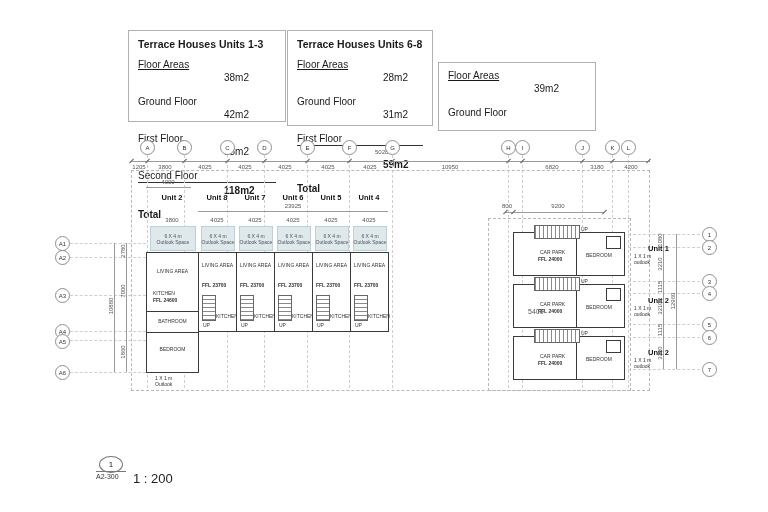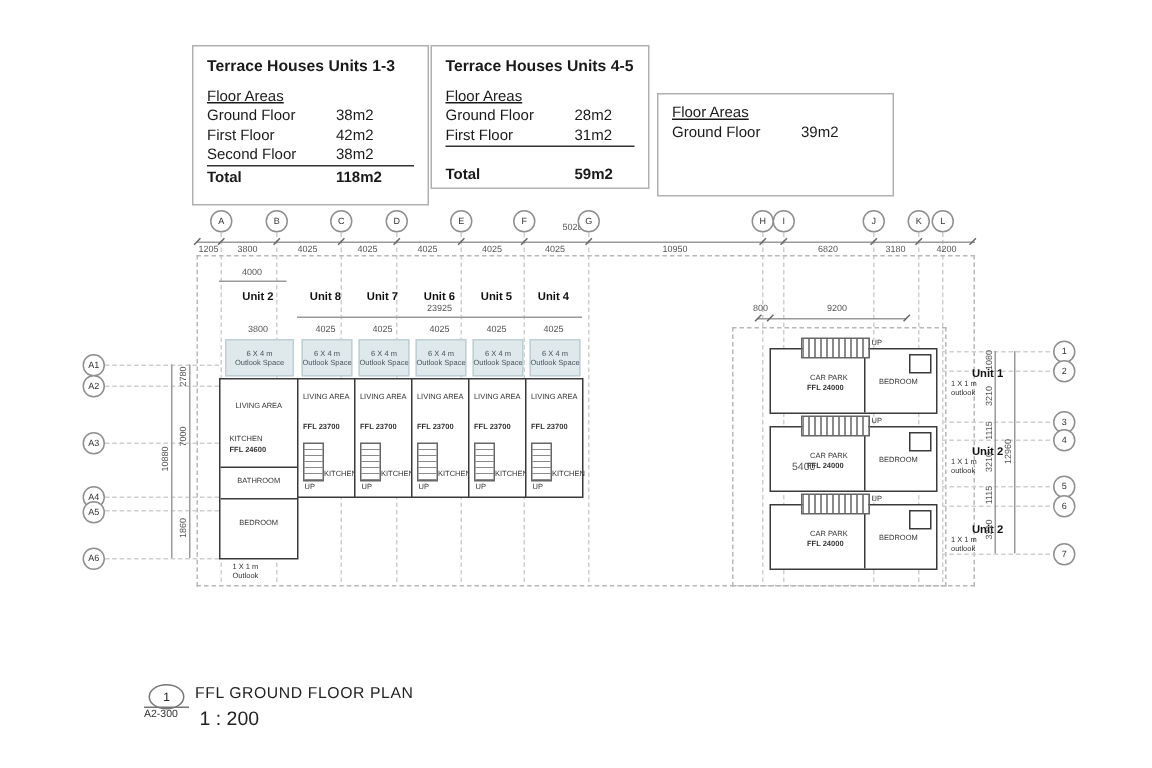--- a/index.html
+++ b/index.html
@@ -2,21 +2,21 @@
 <html><head>
 <meta charset="utf-8">
 <style>
   html,body{margin:0;padding:0;background:#fff;font-family:"Liberation Sans",sans-serif;}
   .sheet{position:relative;width:768px;height:512px;background:#fff;overflow:hidden;}
   
   .atable{position:absolute;border:1px solid #b0b0b0;background:#fff;padding:7px 9px;box-sizing:border-box;color:#1a1a1a;}
   .at-title{font-size:10.5px;font-weight:bold;margin-bottom:9px;}
   .at-sec{font-size:10px;text-decoration:underline;margin-bottom:1px;}
   .at-row{display:flex;font-size:10px;line-height:13px;}
-  .at-row .lbl{width:86px;}
+  .at-row .lbl{width:86px;margin-top:24px;}
   .at-row.uline{border-bottom:1px solid #333;}
   .at-row.total{font-weight:bold;line-height:16px;}
   .at-note{font-size:10px;line-height:13px;}
   .spacer{height:11px;}
   
   .bubble{position:absolute;width:13px;height:13px;border:1px solid #8f8f8f;border-radius:50%;background:#fff;font-size:6px;color:#333;display:flex;align-items:center;justify-content:center;z-index:4;}
   .dim{position:absolute;font-size:6px;color:#555;white-space:nowrap;z-index:3;}
   .dim.cc{transform:translateX(-50%);}
   .vdim{position:absolute;font-size:6px;color:#555;white-space:nowrap;z-index:3;transform:translate(-50%,-50%) rotate(-90deg);}
   .hl{position:absolute;background:#9a9a9a;height:1px;z-index:1;}
@@ -42,21 +42,21 @@
   .tb-circle{position:absolute;width:22px;height:15px;border:1px solid #777;border-radius:50%;display:flex;align-items:center;justify-content:center;font-size:8px;color:#222;background:#fff;}
   .tb-sheet{position:absolute;font-size:7px;color:#333;}
   .tb-title{position:absolute;font-size:10.5px;color:#222;letter-spacing:.4px;}
   .tb-scale{position:absolute;font-size:13px;color:#222;}
 </style>
 </head>
 <body>
 
 <div class="sheet">
 
-  <div class="atable" style="left:128px;top:30px;width:158px;height:107px">
+  <div class="atable" style="left:128px;top:30px;width:158px;height:92px">
     <div class="at-title">Terrace Houses Units 1-3</div>
     <div class="at-sec">Floor Areas</div>
     <div class="at-row">
         <span class="lbl">Ground Floor</span>
         <span>38m2</span>
       </div>
     <div class="at-row">
         <span class="lbl">First Floor</span>
         <span>42m2</span>
       </div>
@@ -64,21 +64,21 @@
         <span class="lbl">Second Floor</span>
         <span>38m2</span>
       </div>
     <div class="at-row total">
         <span class="lbl">Total</span>
         <span>118m2</span>
       </div>
   </div>
 
   <div class="atable" style="left:287px;top:30px;width:146px;height:96px">
-    <div class="at-title">Terrace Houses Units 4-5</div>
+    <div class="at-title">Terrace Houses Units 6-8</div>
     <div class="at-sec">Floor Areas</div>
     <div class="at-row">
         <span class="lbl">Ground Floor</span>
         <span>28m2</span>
       </div>
     <div class="at-row uline">
         <span class="lbl">First Floor</span>
         <span>31m2</span>
       </div>
     <div class="spacer"></div>
@@ -334,16 +334,15 @@
   <div class="vdim" style="left:660px;top:287px">1115</div>
   <div class="vdim" style="left:660px;top:308px">3210</div>
   <div class="vdim" style="left:660px;top:330px">1115</div>
   <div class="vdim" style="left:660px;top:353px">3210</div>
   <div class="vl" style="left:676px;top:234px;height:135px"></div>
   <div class="vdim" style="left:673px;top:301px">12960</div>
 
   <div class="tb-circle" style="left:99px;top:456px">1</div>
   <div class="hl" style="left:96px;top:471px;width:30px;background:#777"></div>
   <div class="tb-sheet" style="left:96px;top:473px">A2-300</div>
-  <div class="tb-title" style="left:130px;top:456px">FFL GROUND FLOOR PLAN</div>
   <div class="tb-scale" style="left:133px;top:471px">1 : 200</div>
 
 </div>
 
 </body></html>

